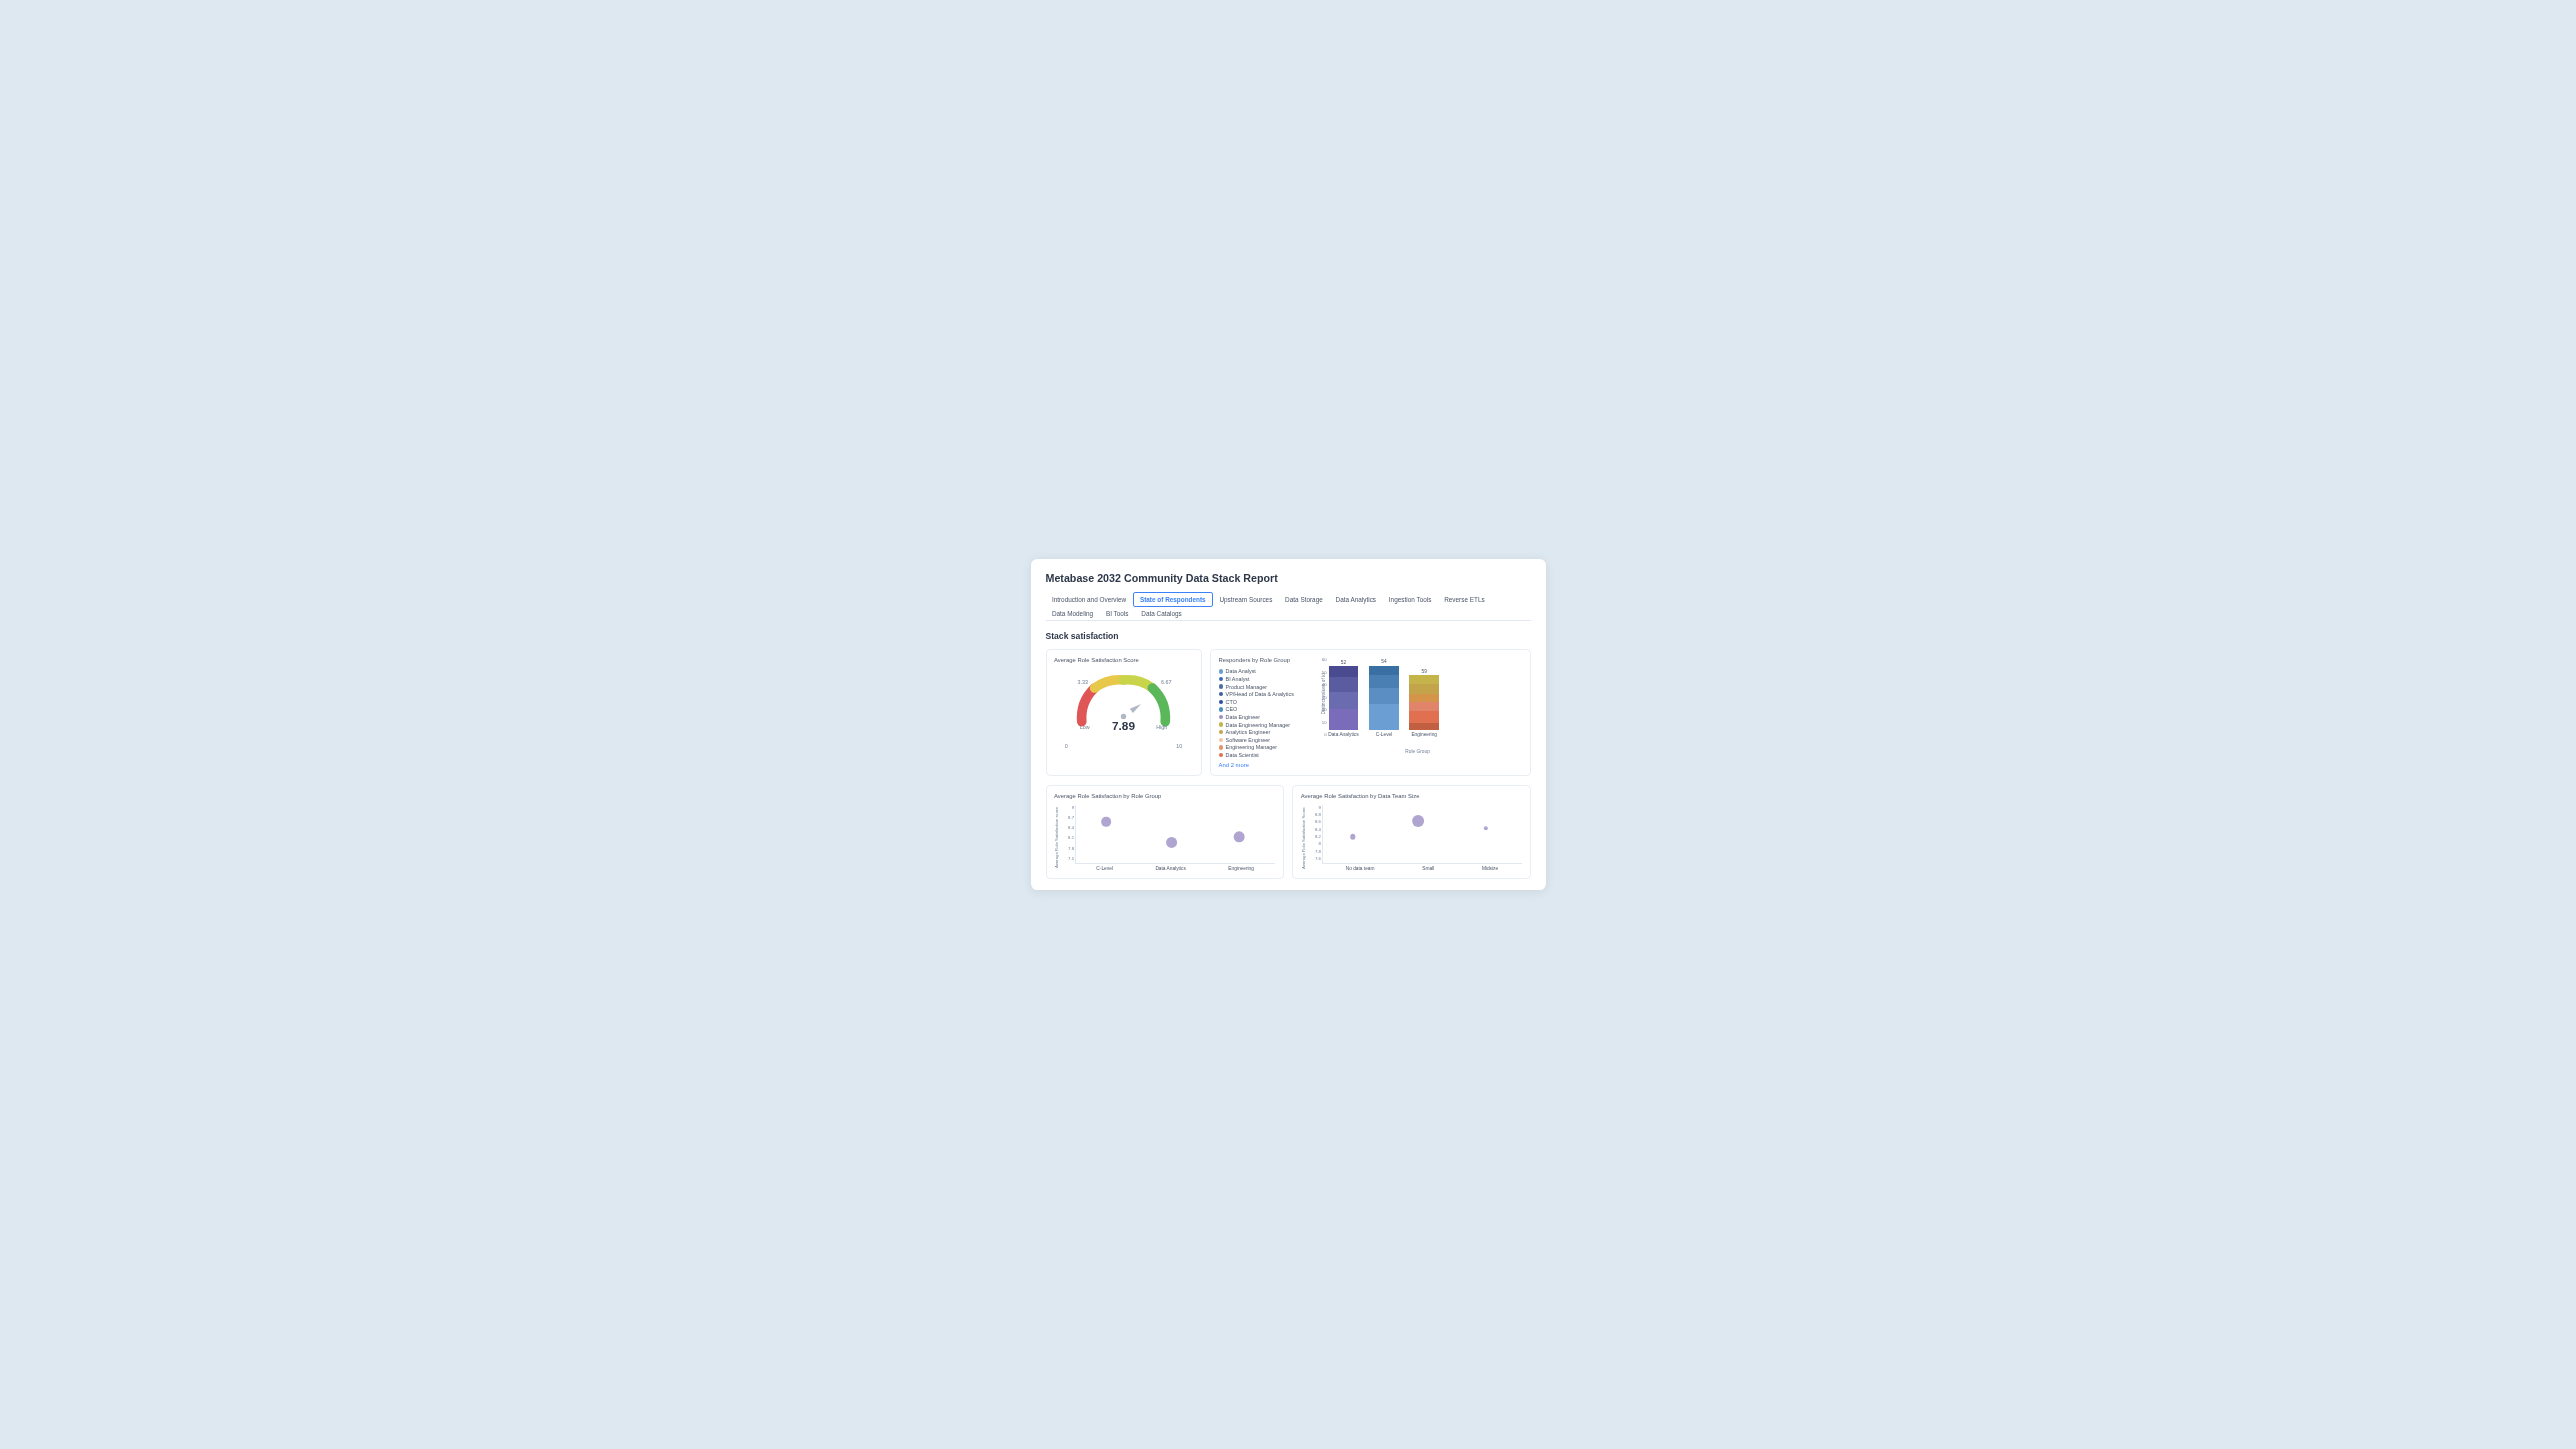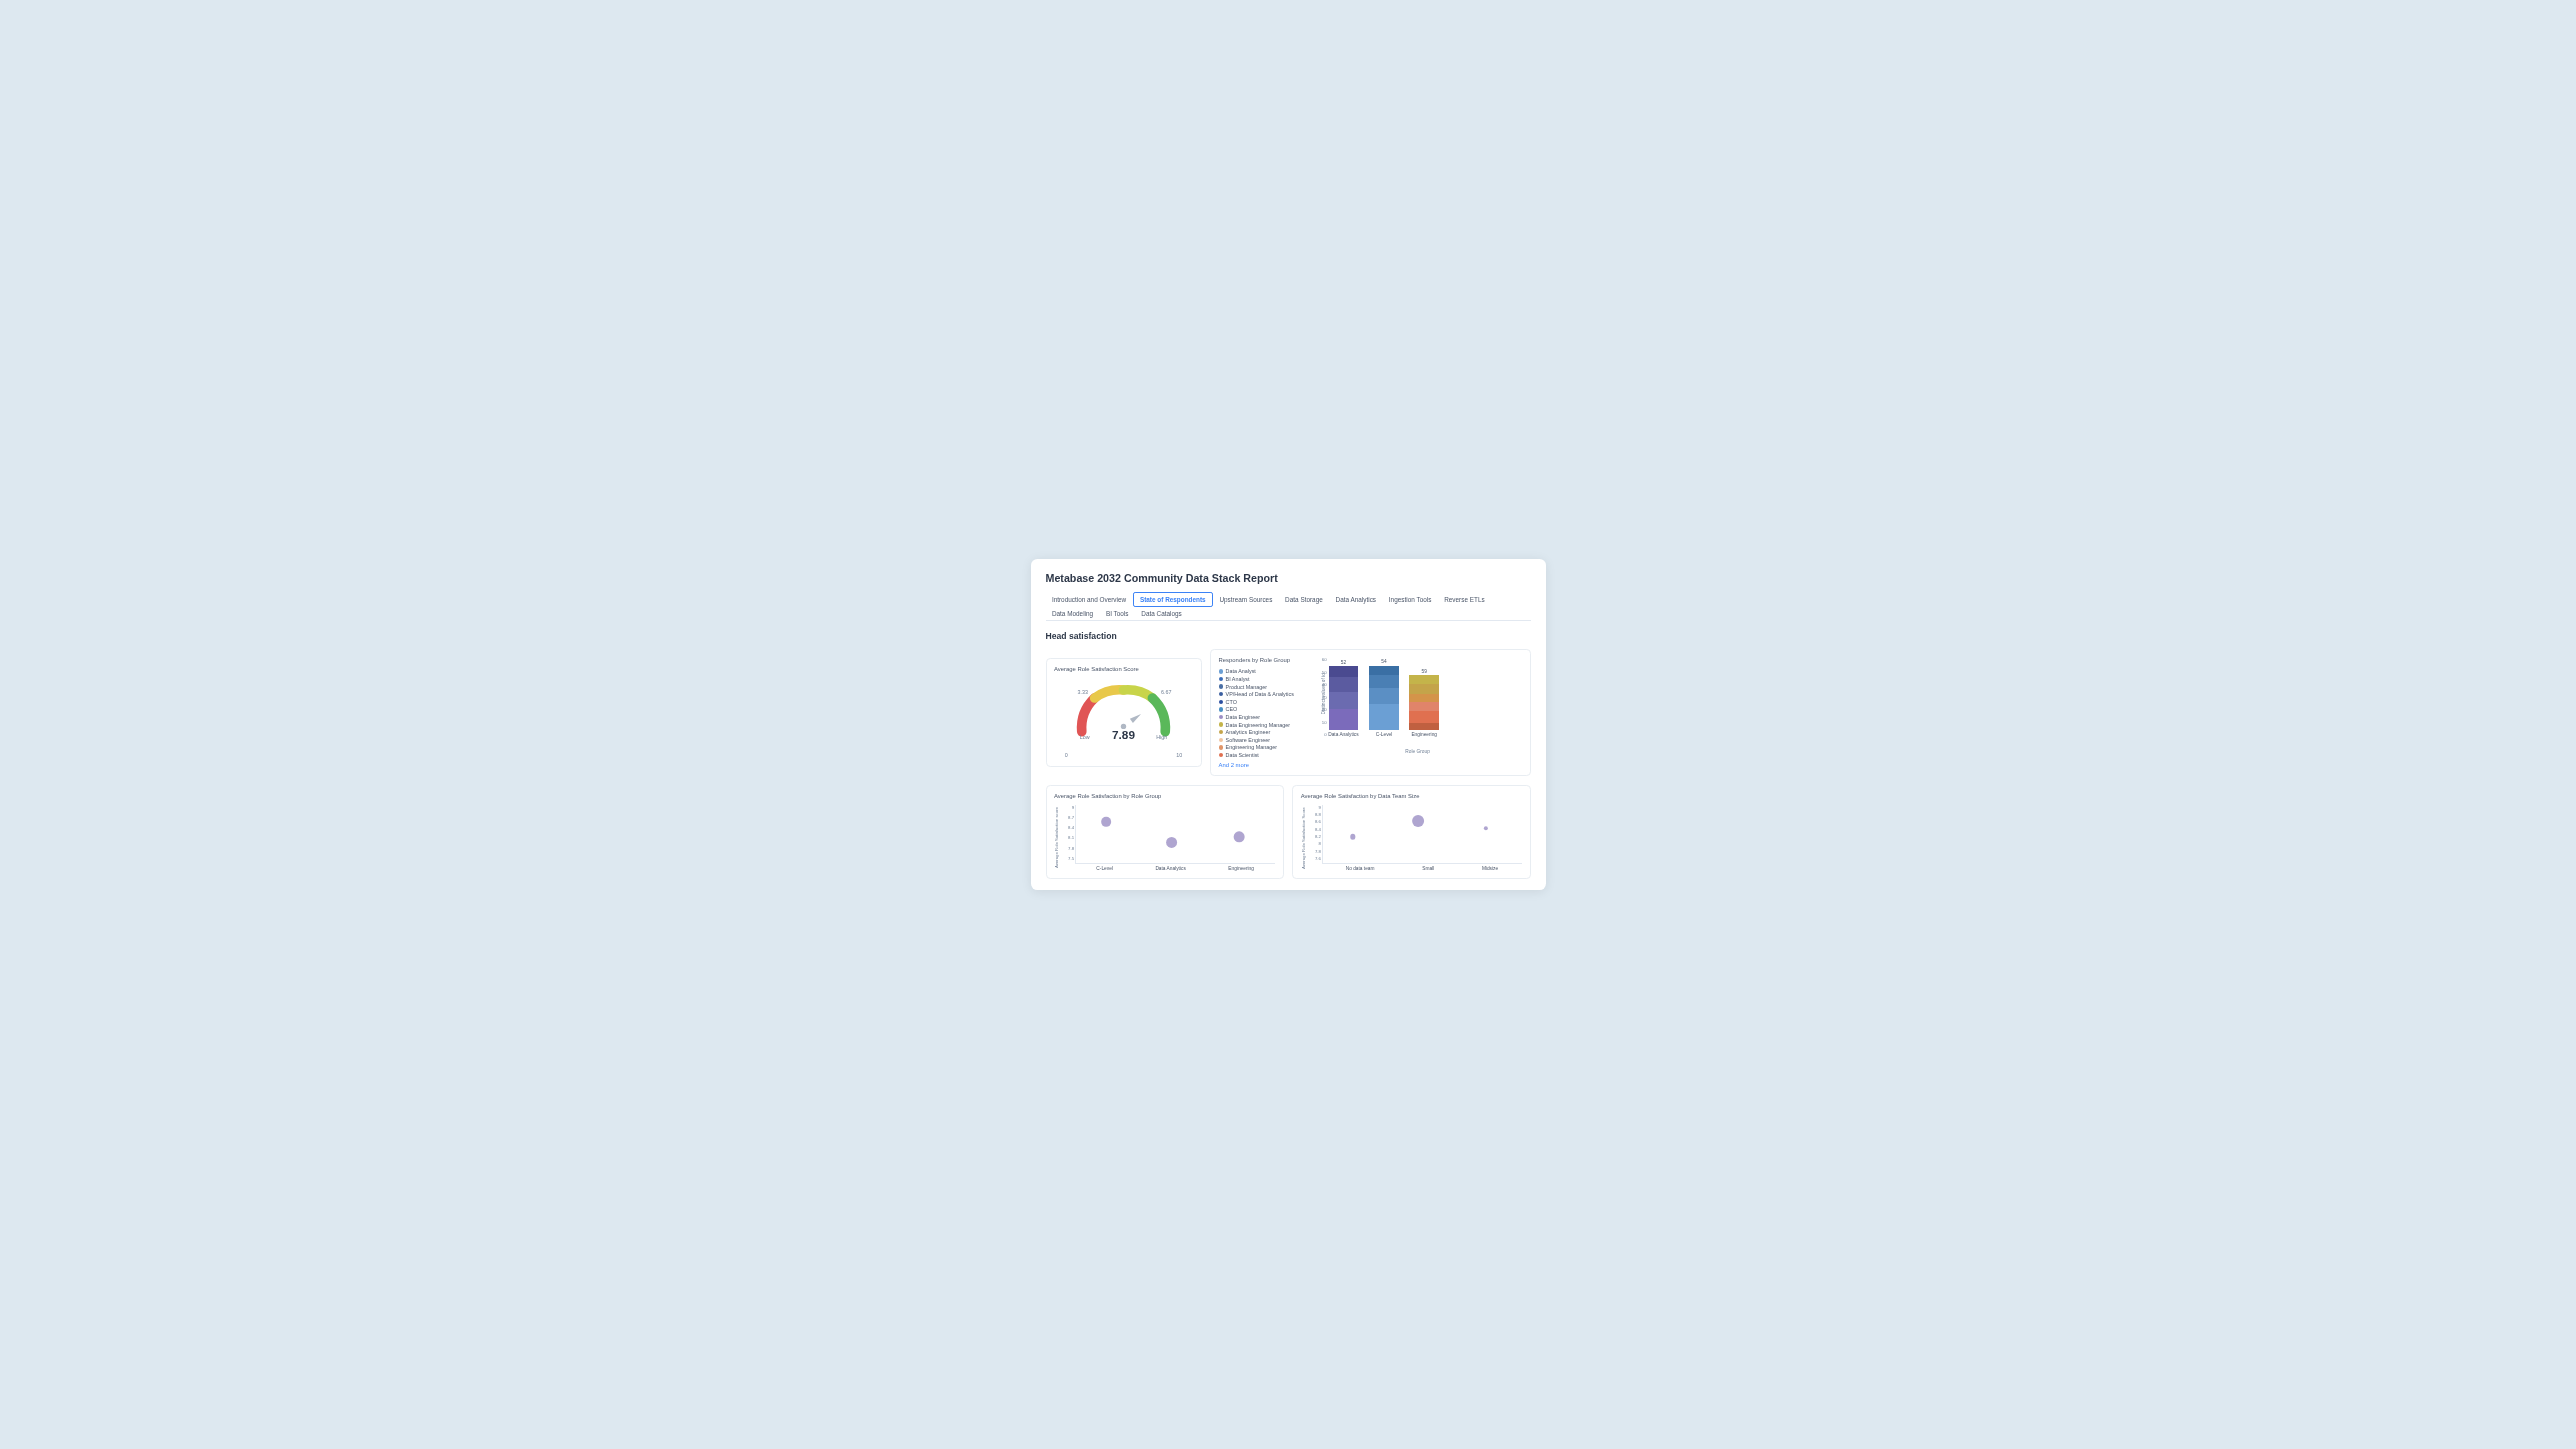--- a/index.html
+++ b/index.html
@@ -51,21 +51,20 @@
     .section-title {
       font-size: 8.6px;
       font-weight: 700;
       color: #2d3748;
       margin-bottom: 7.5px;
     }
     .charts-row {
       display: flex;
       gap: 8.6px;
       margin-bottom: 8.6px;
-      align-items: center;
     }
     .chart-card {
       background: #fff;
       border: 0.5px solid #e8edf2;
       border-radius: 4.3px;
       padding: 7.5px;
     }
     .chart-title {
       font-size: 5.9px;
       color: #4a5568;
@@ -165,21 +164,21 @@
     <button class="tab">Upstream Sources</button>
     <button class="tab">Data Storage</button>
     <button class="tab">Data Analytics</button>
     <button class="tab">Ingestion Tools</button>
     <button class="tab">Reverse ETLs</button>
     <button class="tab">Data Modeling</button>
     <button class="tab">BI Tools</button>
     <button class="tab">Data Catalogs</button>
   </div>
 
-  <div class="section-title">Head satisfaction</div>
+  <div class="section-title">Stack satisfaction</div>
 
   <div class="charts-row">
 
     <div class="chart-card" style="width:156px;">
       <div class="chart-title">Average Role Satisfaction Score</div>
       <div class="gauge-container">
         <svg width="107" height="70" viewBox="0 0 200 130">
 
           <path d="M 22,100 A 78,78 0 0,1 46,37" fill="none" stroke="#e05555" stroke-width="18" stroke-linecap="round"></path>
 

